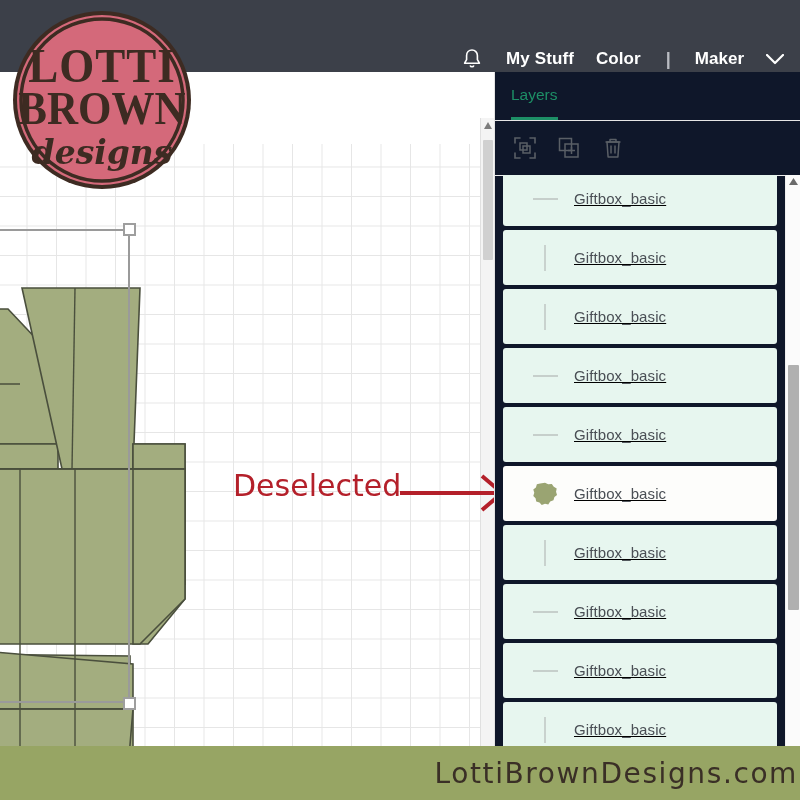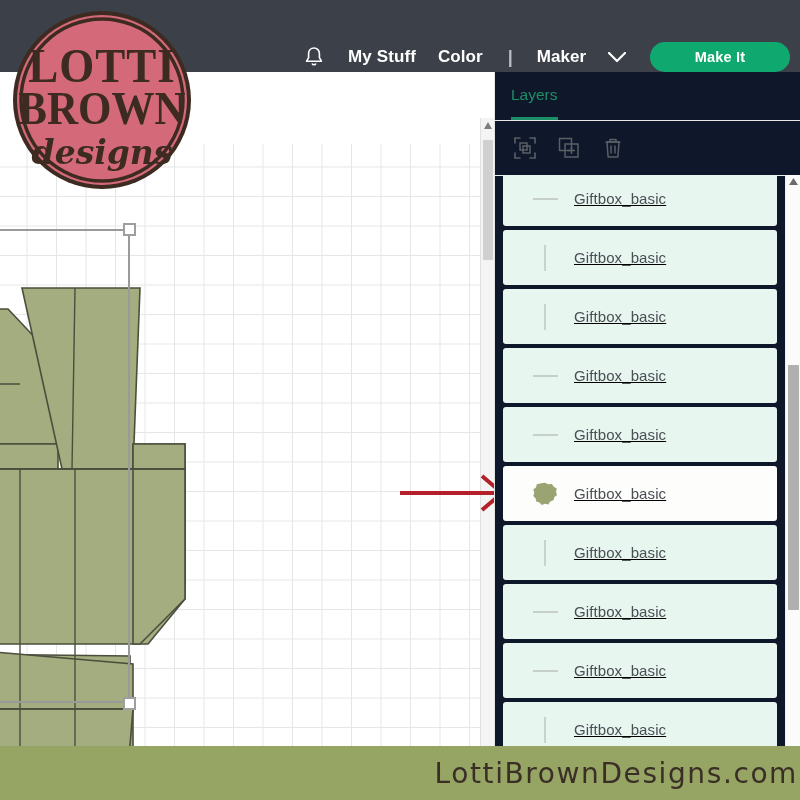--- a/index.html
+++ b/index.html
@@ -215,20 +215,21 @@
 
 
     <div class="cv-scroll">
       <svg class="cv-up" width="8" height="7" viewBox="0 0 8 7">
         <polygon points="4,0 8,7 0,7" fill="#7c7c7c"></polygon>
       </svg>
       <div class="cv-thumb"></div>
     </div>
   </div>
 
+  <div class="annot" style="left:233px;top:468px;">Deselected</div>
   <svg style="position:absolute;left:400px;top:470px;" width="108" height="46" viewBox="0 0 108 46">
     <line x1="0" y1="23" x2="96" y2="23" stroke="#b4202a" stroke-width="4"></line>
     <polyline points="82,6 102,23 82,40" fill="none" stroke="#b4202a" stroke-width="4"></polyline>
   </svg>
 
   <div class="topbar">
     <div class="tb-items">
       <div class="bell">
         <svg width="20" height="22" viewBox="0 0 20 22">
           <path d="M10 2c-3.1 0-5.4 2.4-5.4 5.5v4.2L2.6 15.2h14.8l-2-3.5V7.5C15.4 4.4 13.1 2 10 2z" fill="none" stroke="#ffffff" stroke-width="1.6" stroke-linejoin="round"></path>
@@ -237,21 +238,20 @@
       </div>
       <div class="tb-link">My Stuff</div>
       <div class="tb-link">Color</div>
       <div class="tb-sep">|</div>
       <div class="tb-maker">
         <span>Maker</span>
         <svg class="chev" width="18" height="11" viewBox="0 0 18 11">
           <polyline points="1,1 9,9 17,1" fill="none" stroke="#ffffff" stroke-width="2.2" stroke-linecap="round" stroke-linejoin="round"></polyline>
         </svg>
       </div>
-      <div class="makeit">Make It</div>
     </div>
   </div>
 
   <svg class="logo" viewBox="0 0 192 192">
     <circle cx="96" cy="96" r="89" fill="#3d2b22"></circle>
     <circle cx="96" cy="96" r="85" fill="#d4697a"></circle>
     <circle cx="96" cy="96" r="81" fill="none" stroke="#3d2b22" stroke-width="3.5"></circle>
     <text x="96" y="77" text-anchor="middle" fill="#3d2b22" font-family="'Liberation Serif', serif" font-size="45" font-weight="bold" letter-spacing="1" transform="scale(1,1.08) translate(0,-5)">LOTTI</text>
     <text x="96" y="119" text-anchor="middle" fill="#3d2b22" font-family="'Liberation Serif', serif" font-size="43" font-weight="bold" letter-spacing="0" transform="scale(1,1.08) translate(0,-8)">BROWN</text>
     <text x="96" y="160" text-anchor="middle" fill="#3d2b22" font-family="'DejaVu Serif', serif" font-size="33" font-style="italic" font-weight="bold">designs</text>

